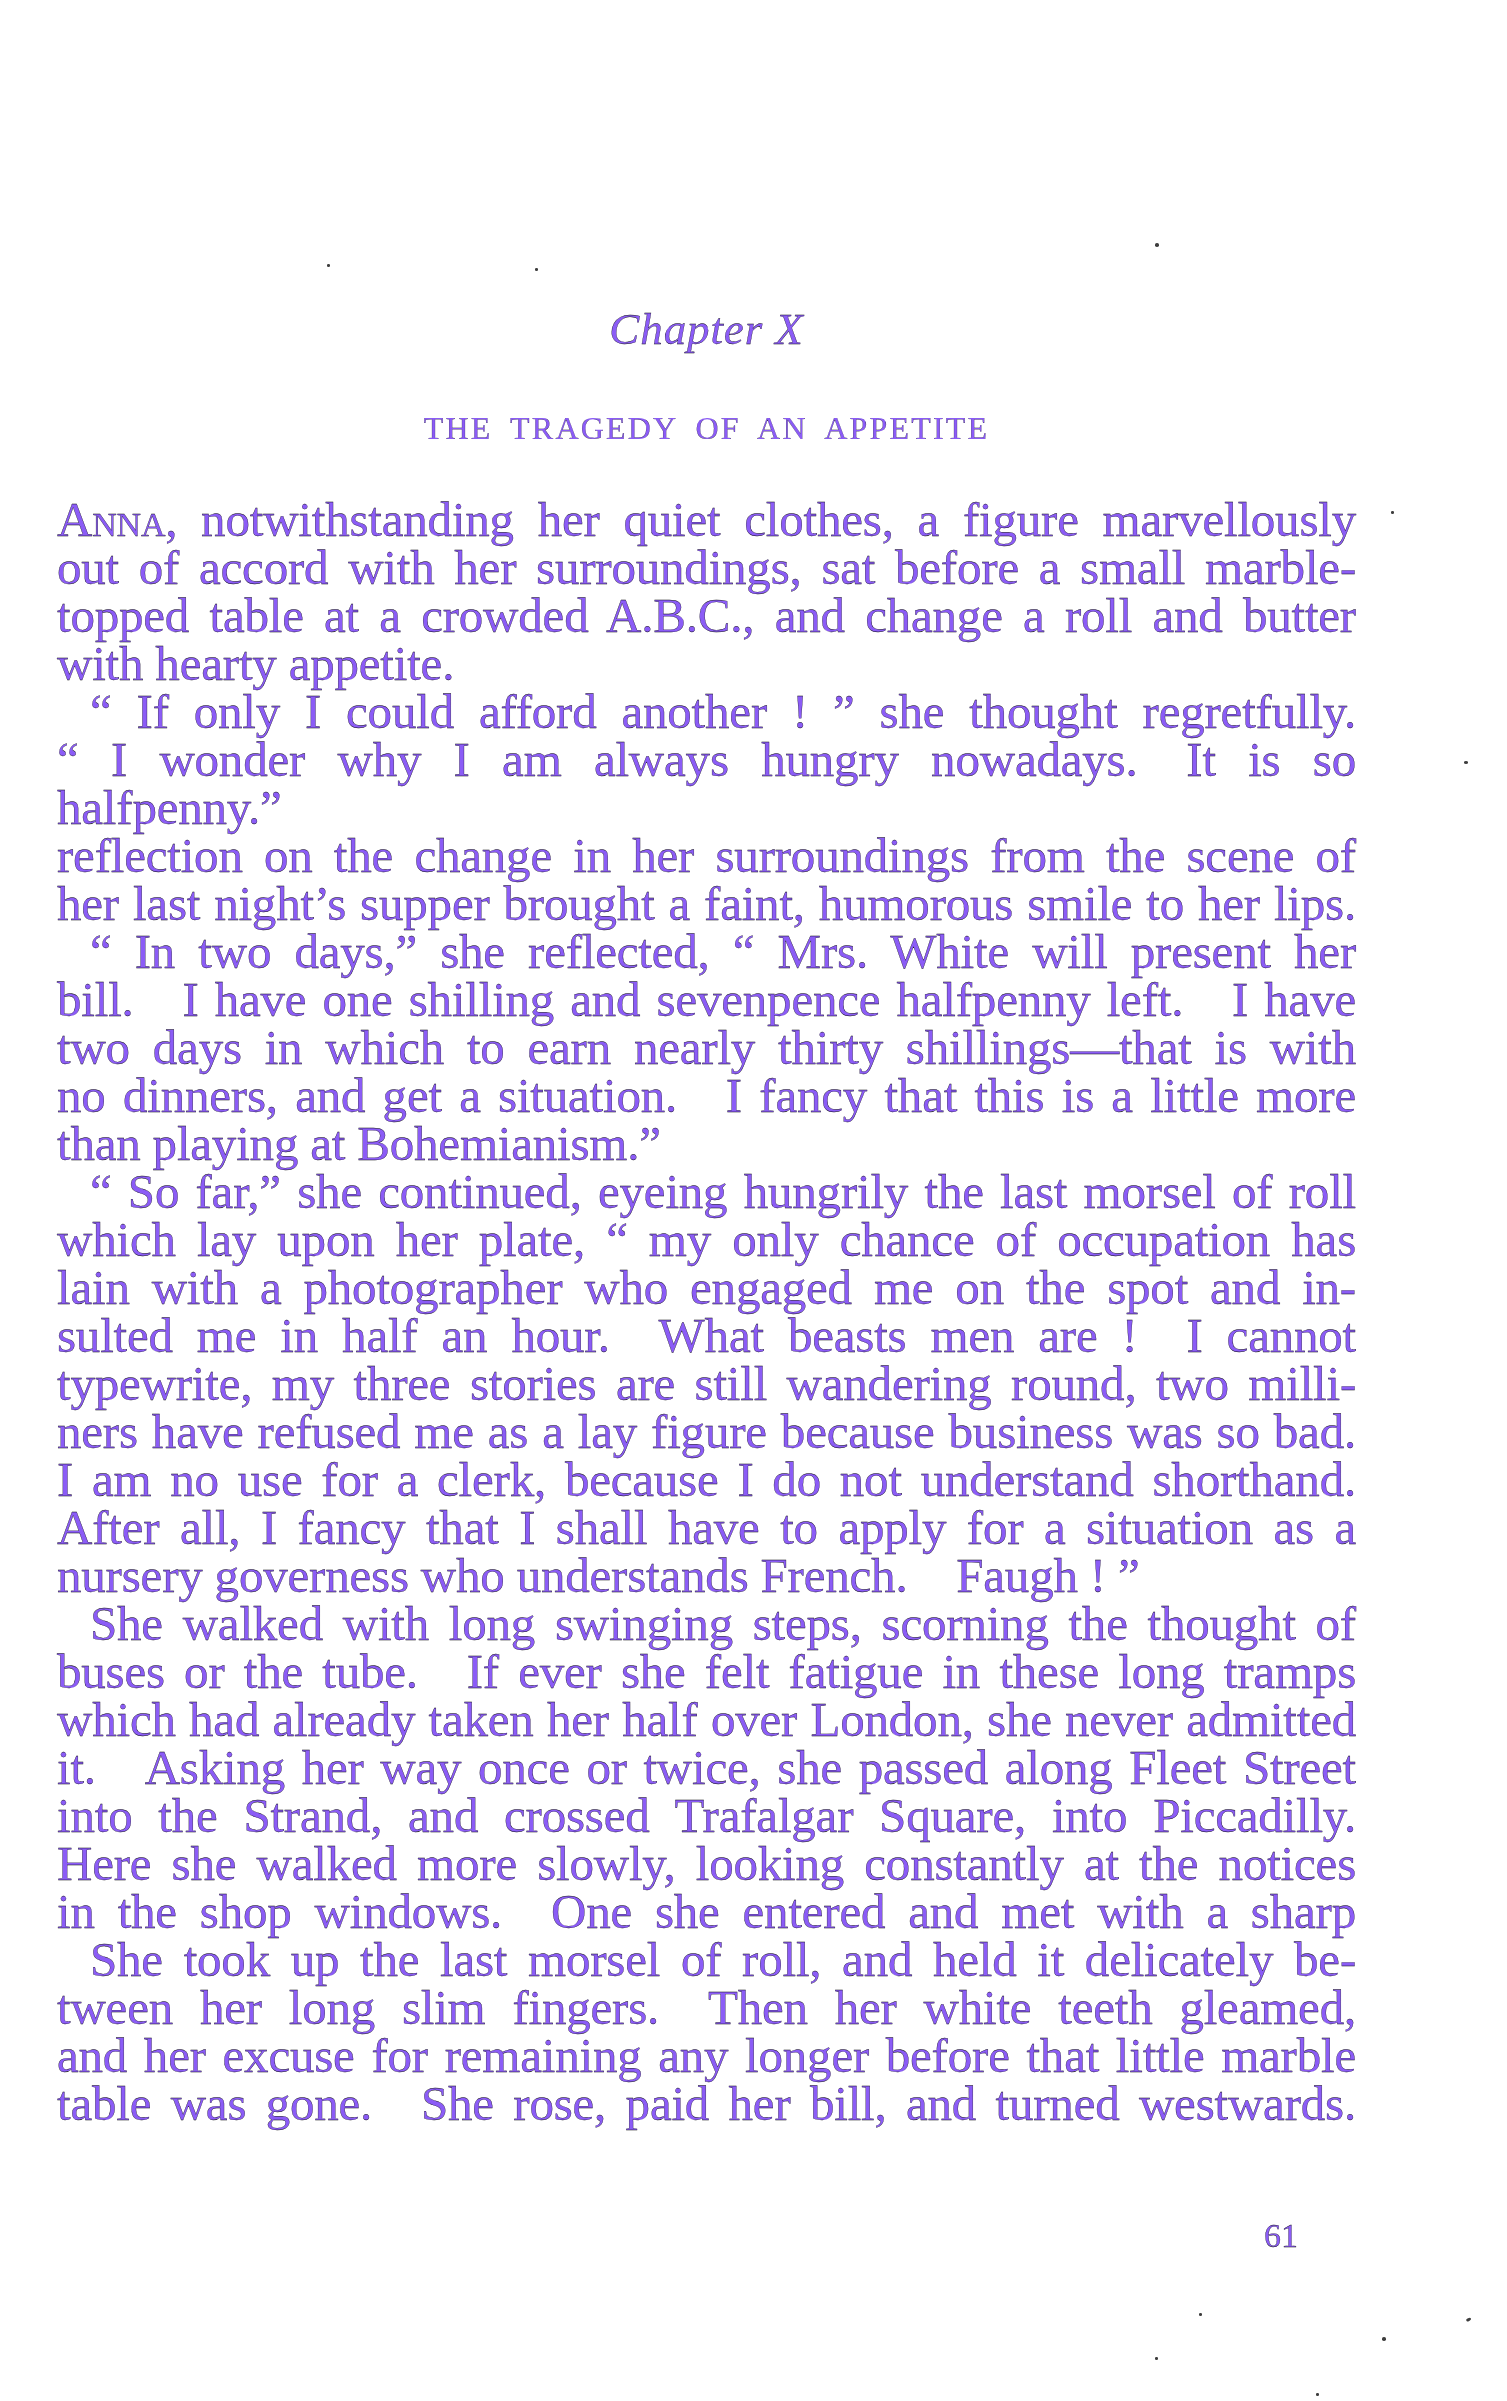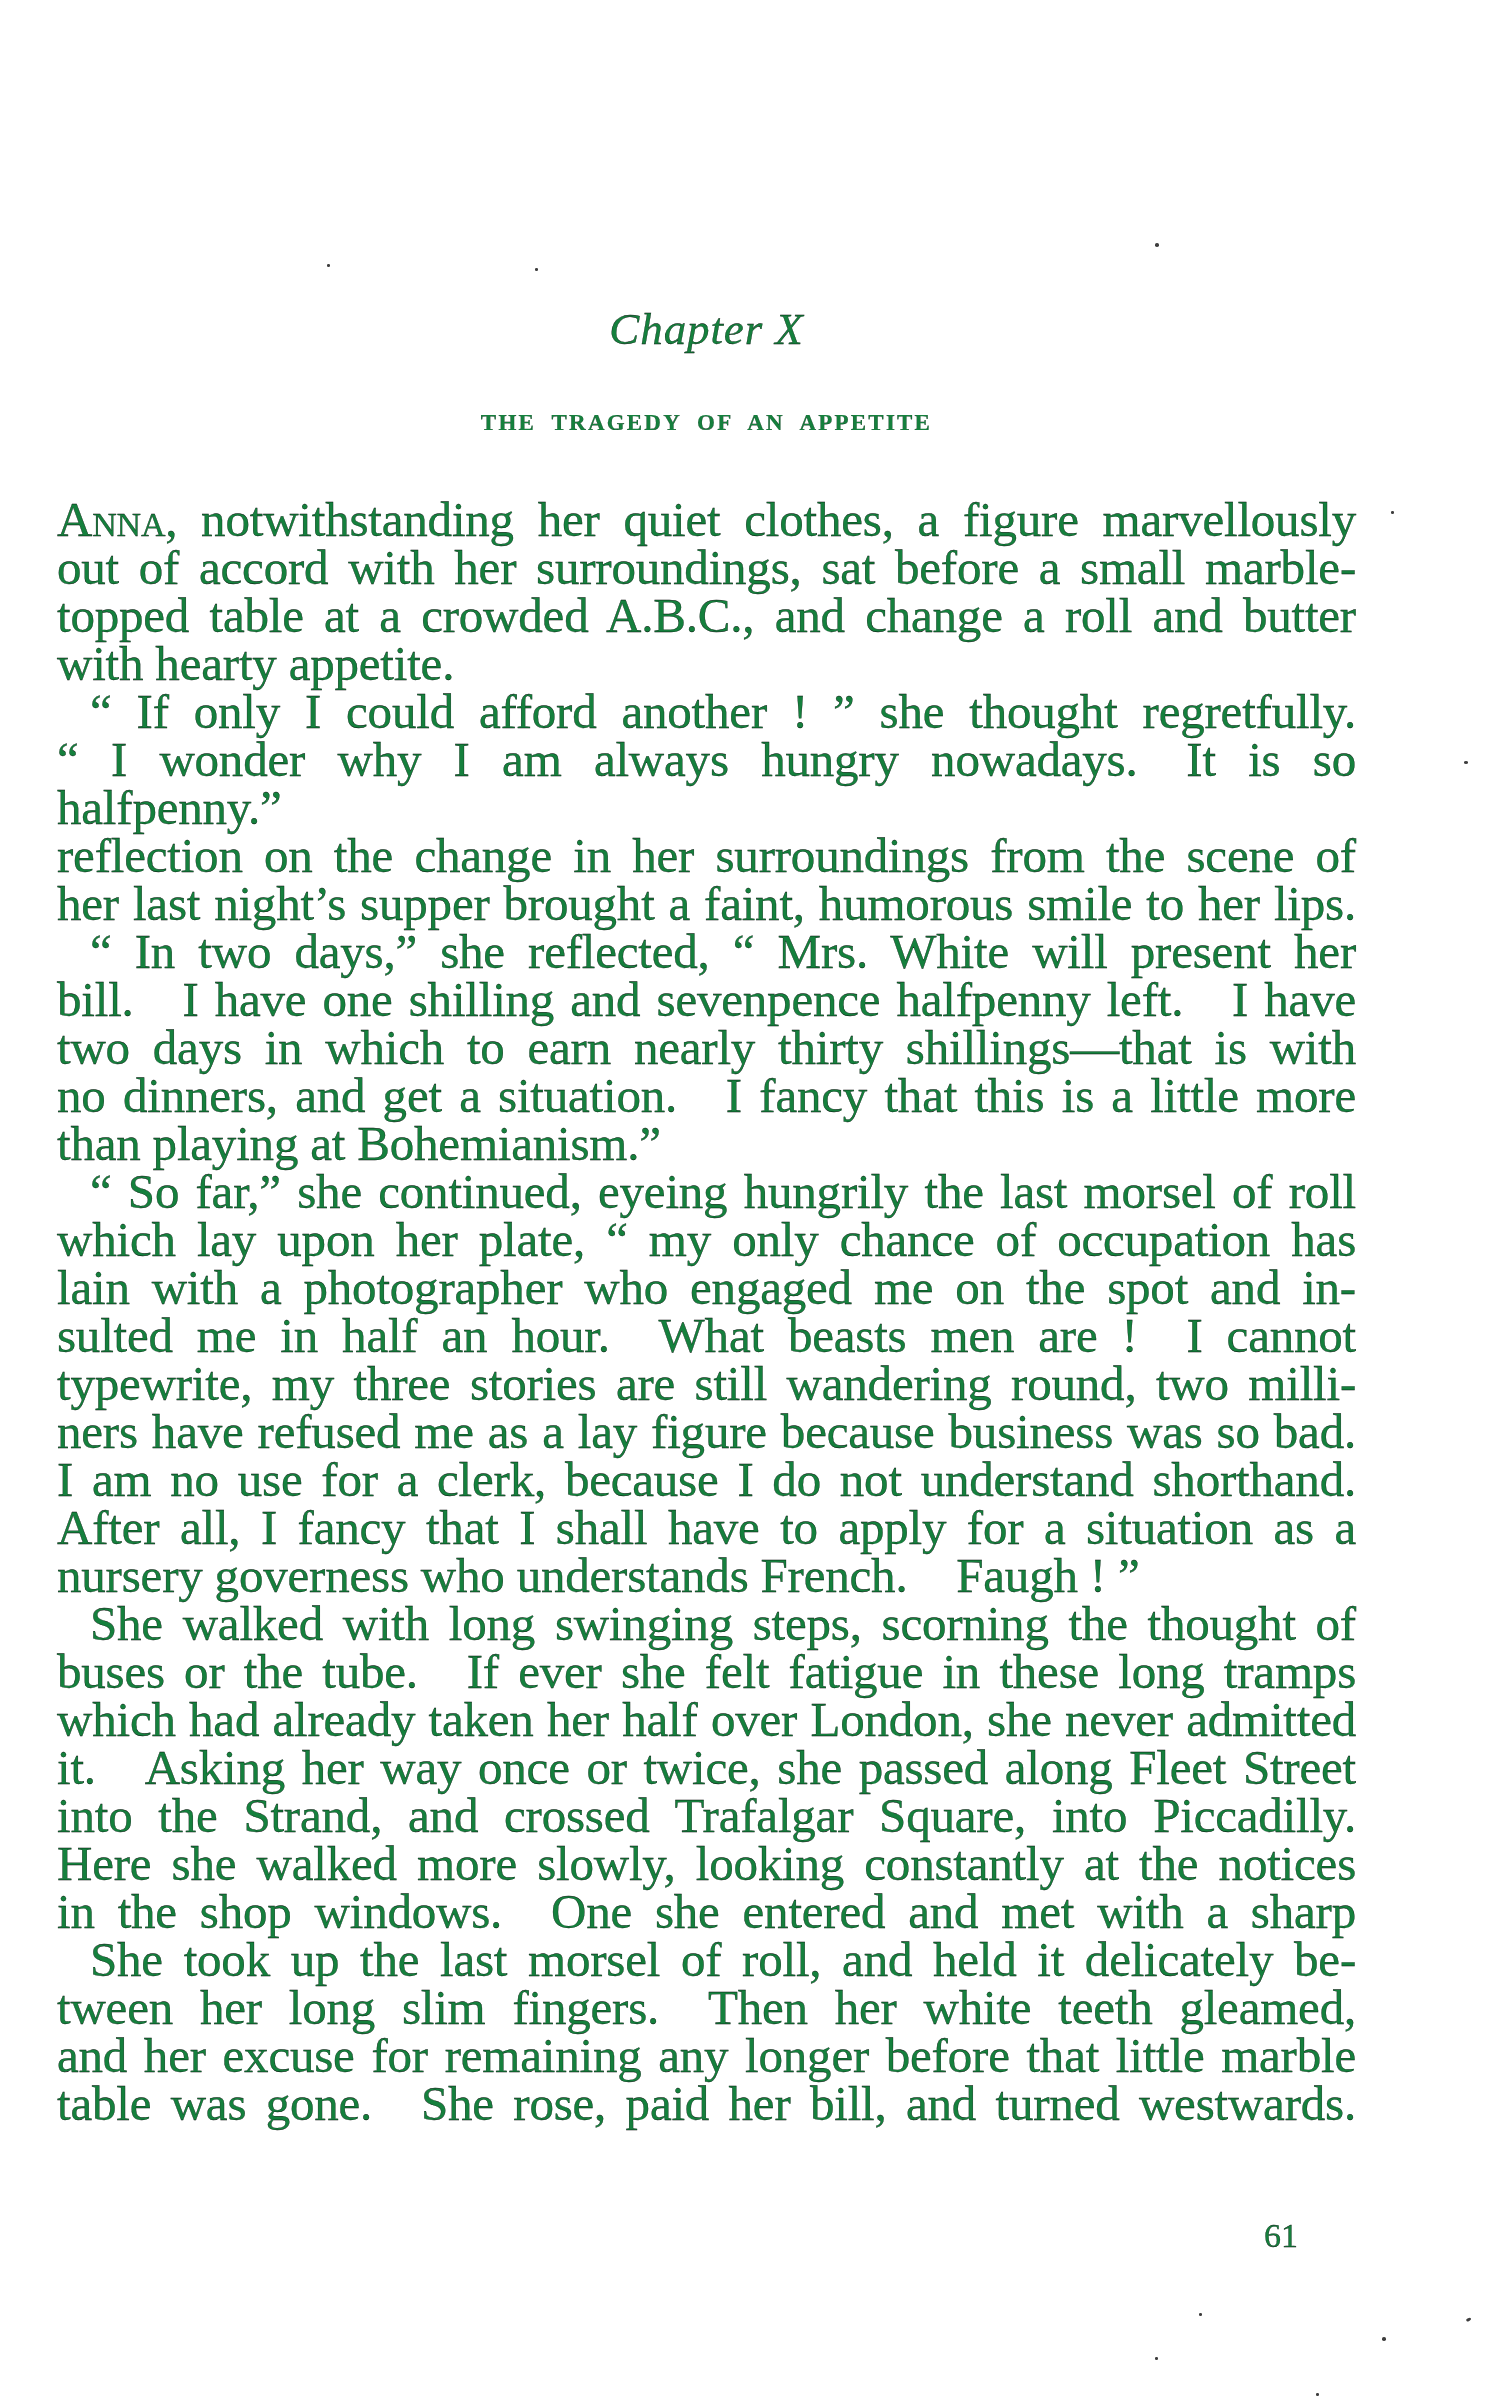--- a/index.html
+++ b/index.html
@@ -1,43 +1,43 @@
 <!DOCTYPE html>
 <html style="font-size:14px"><head>
 <meta charset="utf-8">
 <style>
   html, body { margin: 0; padding: 0; background: #ffffff; }
   .page {
     position: relative;
     width: 1507px;
     height: 2401px;
     background: #ffffff;
-    color: #15803d;
+    color: #8b5cf6;
     font-family: "Liberation Serif", "DejaVu Serif", serif;
     overflow: hidden;
   }
   .chapter-title {
     position: absolute;
     top: 303px;
     left: 57px;
     width: 1299px;
     text-align: center;
     font-style: italic;
     font-size: 45px;
     letter-spacing: 0.9px;
     -webkit-text-stroke: 0.3px #060606;
   }
   .section-heading {
     position: absolute;
     top: 410px;
     left: 57px;
     width: 1299px;
     text-align: center;
-    font-weight: bold;
-    font-size: 23px;
+    font-weight: normal;
+    font-size: 32px;
     letter-spacing: 2.2px;
     word-spacing: 8px;
     -webkit-text-stroke: 0.2px #060606;
   }
   .body-text {
     position: absolute;
     top: 496px;
     left: 57px;
     width: 1299px;
     font-size: 49px;

